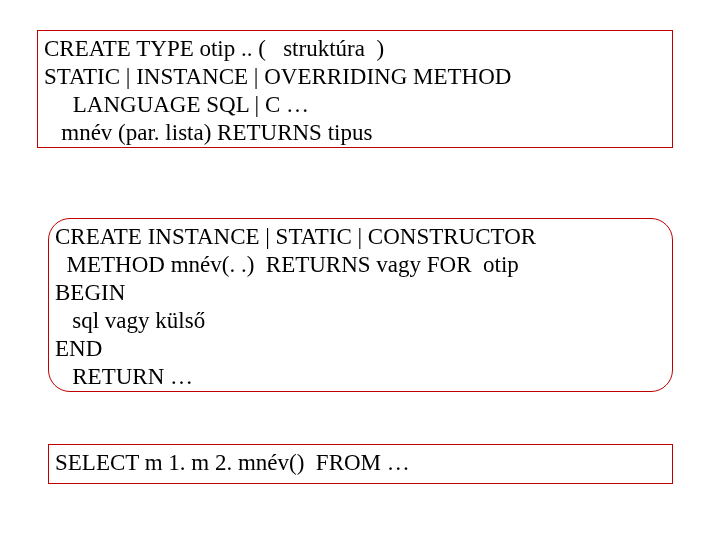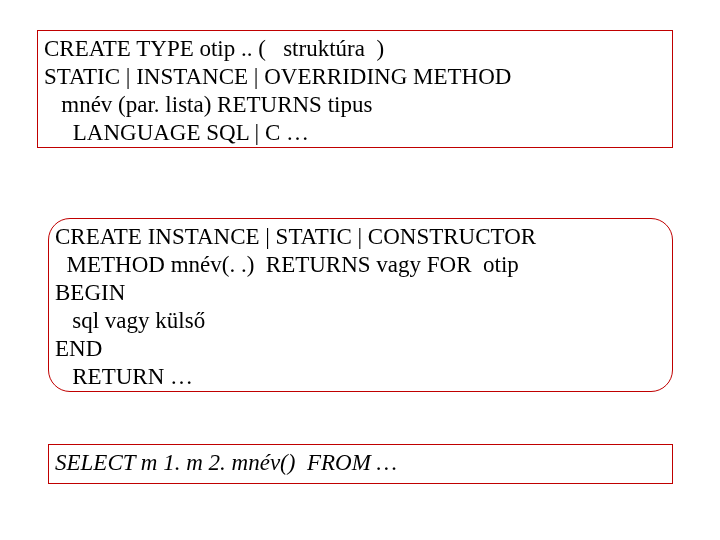--- a/index.html
+++ b/index.html
@@ -28,34 +28,33 @@
     left: 48px;
     top: 218px;
     width: 625px;
     border-radius: 22px;
   }
   .box3 {
     left: 48px;
     top: 444px;
     width: 625px;
     height: 40px;
-    font-style: italic;
   }
   .line {
     white-space: pre;
   }
 </style>
 </head>
 <body>
 
 <div class="box box1">
   <div class="line">CREATE TYPE otip .. (   struktúra  )</div>
   <div class="line">STATIC | INSTANCE | OVERRIDING METHOD</div>
+  <div class="line">     LANGUAGE SQL | C …</div>
   <div class="line">   mnév (par. lista) RETURNS tipus</div>
-  <div class="line">     LANGUAGE SQL | C …</div>
 </div>
 
 <div class="box box2">
   <div class="line">CREATE INSTANCE | STATIC | CONSTRUCTOR</div>
   <div class="line">  METHOD mnév(. .)  RETURNS vagy FOR  otip</div>
   <div class="line">BEGIN</div>
   <div class="line">   sql vagy külső</div>
   <div class="line">END</div>
   <div class="line">   RETURN …</div>
 </div>

